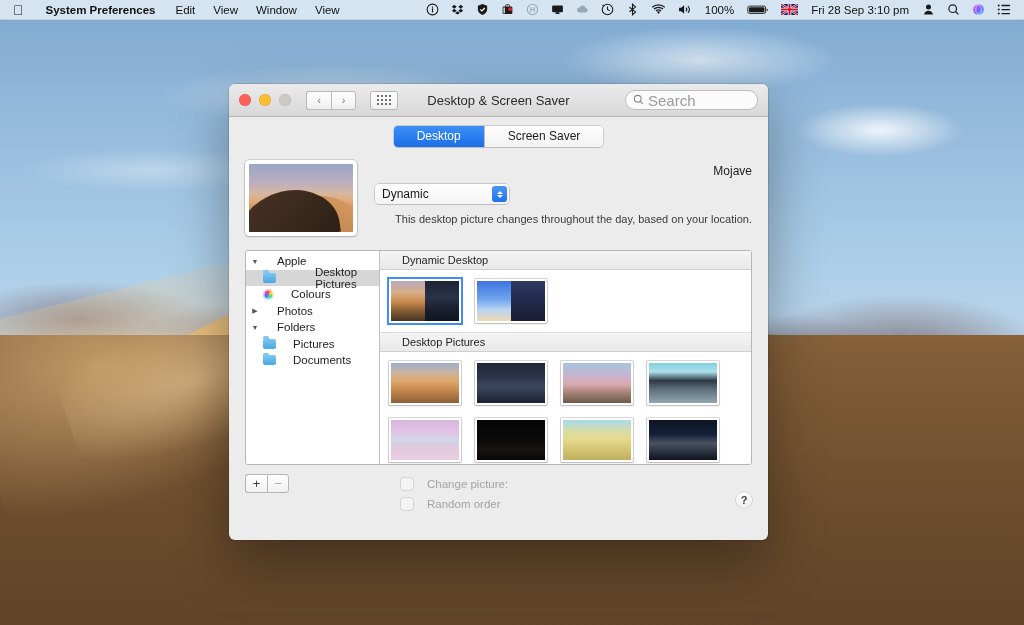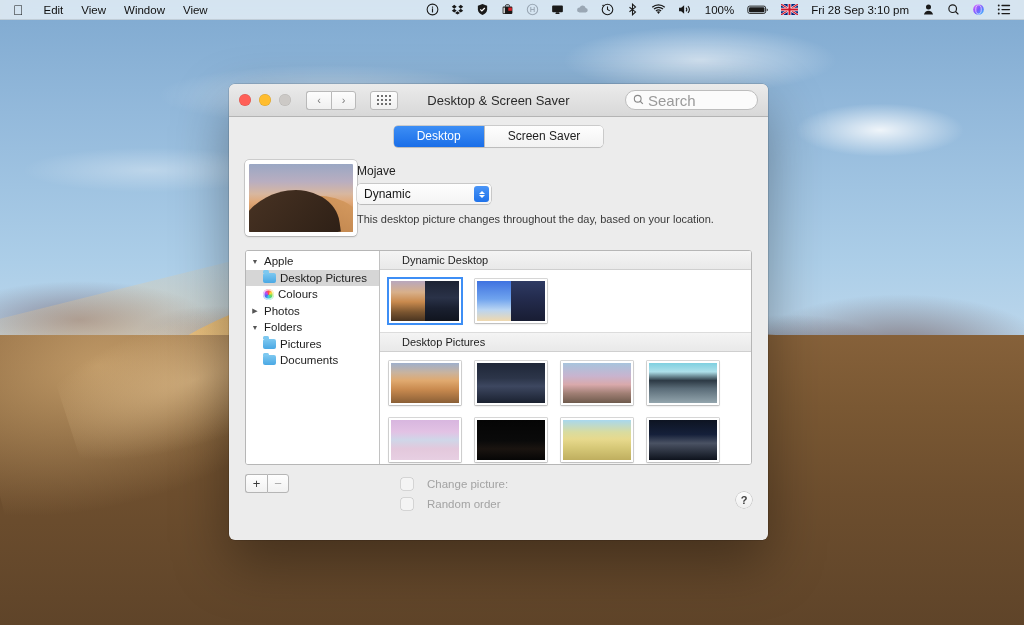--- a/index.html
+++ b/index.html
@@ -145,21 +145,21 @@
   }
   .seg:last-child { border-right:none; }
   .seg.active {
     background:linear-gradient(to bottom,#3d8ef5,#1a6ee8);
     color:#fff;
   }
 
   
   #body { padding:0 16px; }
 
-  #toprow { display:flex; padding:4px 0 14px; }
+  #toprow { display:flex; gap:18px; padding:4px 0 14px;text-align:right; }
   .preview-frame {
     width:112px; height:76px; background:#fff; padding:4px;
     border-radius:4px; box-shadow:0 0 0 .5px rgba(0,0,0,.25), 0 1px 2px rgba(0,0,0,.16);
   }
   .preview-img {
     width:100%; height:100%; border-radius:1px; overflow:hidden; position:relative;
     background:linear-gradient(to bottom,#9aa7c4 0%, #b9aec0 26%, #d8b79f 44%, #e0a878 56%, #c68c57 72%, #b3794a 100%);
   }
   .preview-img .dk {
     position:absolute; left:-14%; top:40%; width:100%; height:70%;
@@ -196,21 +196,21 @@
 
   
   #browser {
     display:flex; height:215px;
     border:.5px solid #b6b6b6; border-radius:3px; overflow:hidden; background:#fff;
   }
   #sidebar {
     width:134px; background:#fff; border-right:.5px solid #c2c2c2;
     font-size:11.5px; color:#1d1d1d; padding-top:2px; overflow:hidden;
   }
-  .srow { display:flex; align-items:center; height:16.5px; padding-left:4px; gap:4px; }
+  .srow { display:flex; align-items:center; height:16.5px; padding-left:4px; gap:17px;text-align:center; }
   .srow.sel { background:#d6d6d6; }
   .tw { width:10px; font-size:7px; color:#555; display:flex; justify-content:center; }
   .indent { padding-left:17px; }
   .folder-icon {
     width:13px; height:10px; border-radius:1.5px 2px 2px 2px; flex:none;
     background:linear-gradient(to bottom,#7dc8f0,#4aa8e4);
     position:relative;
   }
   .folder-icon::before {
     content:""; position:absolute; top:-2.5px; left:0; width:6px; height:3px;
@@ -283,20 +283,21 @@
   <div id="dune-right"></div>
   <div id="dune-left"></div>
   <div id="dune-bottom"></div>
   <div id="dune-shadow"></div>
   <div id="dune-ridge"></div>
 </div>
 
 <div id="menubar">
   <div class="mb-left">
     <div class="mb-item apple"></div>
+    <div class="mb-item bold">System Preferences</div>
     <div class="mb-item">Edit</div>
     <div class="mb-item">View</div>
     <div class="mb-item">Window</div>
     <div class="mb-item">View</div>
   </div>
 
   <div class="mb-right">
     <div class="mb-icon">
       <svg width="13" height="13" viewBox="0 0 16 16">
           <circle cx="8" cy="8" r="6.6" fill="none" stroke="#1a1a1a" stroke-width="1.3"></circle>

